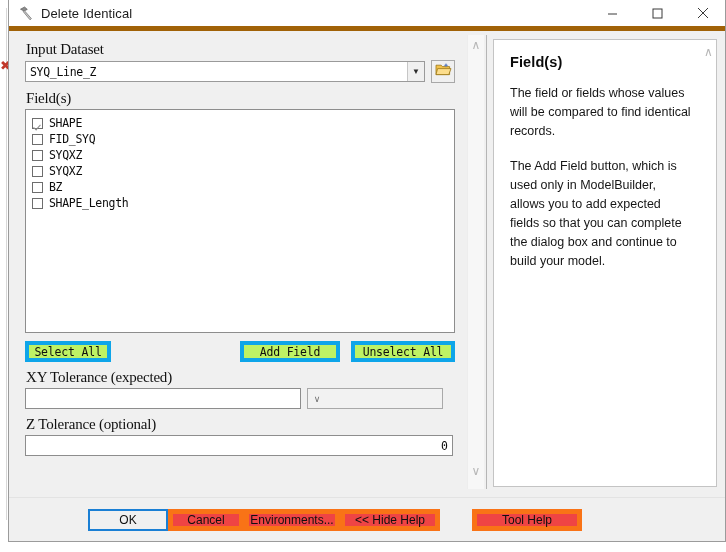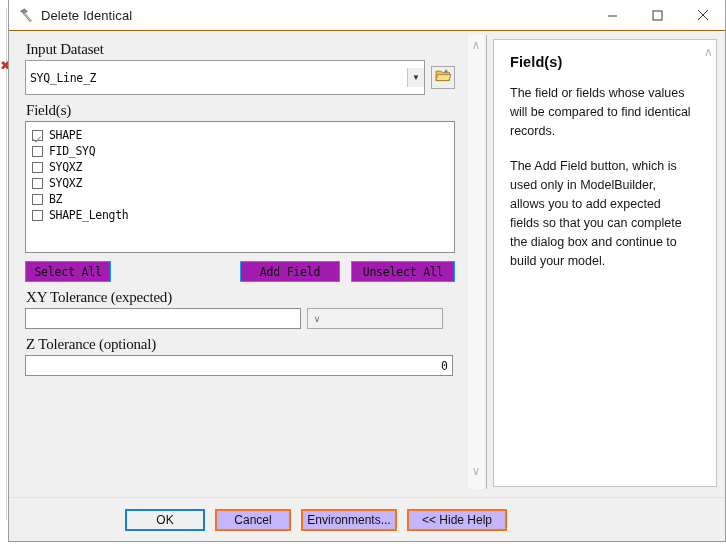--- a/index.html
+++ b/index.html
@@ -63,21 +63,21 @@
     width: 718px; height: 542px;
     background: #f0f0f0;
     border: 1px solid #9b9b9b;
     border-top: none;
     display: flex; flex-direction: column;
   }
   #titlebar {
     height: 31px; min-height: 31px;
     background: #ffffff;
     display: flex; align-items: center;
-    border-bottom: 1px solid #a16207;
+    border-bottom: 5px solid #a16207;
   }
   .title-icon {
     width: 28px; display: flex; align-items: center; justify-content: center;
     padding-left: 6px;
   }
   .title-text {
     font-size: 13px; color: #1b1b1b; flex: 1;
     padding-left: 4px; letter-spacing: .1px;
   }
   .wincontrols { display: flex; height: 31px; }
@@ -113,21 +113,21 @@
     width: 1px; background: #b5b5b5; margin: 4px 0 8px 0;
   }
 
   label.fld {
     display: block; font-family: Liberation Serif, serif;
     font-size: 15px; color: #101010; margin: 0 0 2px 1px; letter-spacing: -.2px;
   }
 
   .combo-row { display: flex; align-items: center; gap: 6px; }
   .combo {
-    flex: 1; height: 35px; background: #fff;
+    flex: 1; height: 21px; background: #fff;
     border: 1px solid #9a9a9a;
     display: flex; align-items: center;
     position: relative;
   }
   .combo .val {
     flex: 1; font-family: "DejaVu Sans Mono", monospace;
     font-size: 11.5px; color: #0a0a0a; padding-left: 4px; letter-spacing: -.3px;
   }
   .combo .caret {
     width: 17px; height: 19px; background: #f0f0f0;
@@ -136,21 +136,21 @@
     font-size: 8px; color: #2b2b2b;
   }
   .browse-btn {
     width: 24px; height: 23px; background: #f0f0f0;
     border: 1px solid #a8a8a8;
     display: flex; align-items: center; justify-content: center;
   }
 
   
   .listbox {
-    height: 132px; background: #fff;
+    height: 224px; background: #fff;
     border: 1px solid #8d8d8d;
     margin-top: 1px; padding: 5px 12px 0 6px;
     overflow: hidden;
   }
   .lrow { display: flex; align-items: center; height: 16px; gap: 6px; }
   .cbx {
     width: 11px; height: 11px; border: 1px solid #6d6d6d; background: #fff;
     position: relative; flex: none;
   }
   .cbx.on::after {
@@ -160,21 +160,21 @@
     transform: rotate(42deg);
   }
   .lname {
     font-family: "DejaVu Sans Mono", monospace;
     font-size: 11.5px; color: #0c0c0c; letter-spacing: -.3px;
   }
 
   
   .btnrow { display: flex; align-items: center; margin-top: 8px; }
   .btn {
-    background: #a21caf; border: 1px solid #0ea5e9;
+    background: #bef264; border: 4px solid #0ea5e9;
     font-family: "DejaVu Sans Mono", monospace;
     font-size: 11.5px; color: #0f0f0f;
     height: 21px; display: flex; align-items: center; justify-content: center;
     letter-spacing: -.2px;
   }
   .btn-selall { width: 86px; }
   .btn-unselall { width: 104px; margin-left: 11px; }
   .btn-addfield { width: 100px; margin-left: auto; }
 
   .tolrow { display: flex; align-items: center; gap: 6px; }
@@ -222,26 +222,26 @@
   }
   #help-scroll {
     width: 15px; display: flex; flex-direction: column;
     align-items: center; padding-top: 6px;
   }
 
   
   #footer {
     height: 44px; min-height: 44px;
     display: flex; align-items: center;
-    padding-left: 116px; gap: 10px;
+    padding-left: 79px; gap: 0;
     background: #f0f0f0;
     border-top: 1px solid #e3e3e3;
   }
   .fbtn {
-    height: 22px; background: #c4b5fd; border: 2px solid #f97316;
+    height: 22px; background: #ef4444; border: 5px solid #f97316;
     display: flex; align-items: center; justify-content: center;
     font-size: 12px; color: #101010;
   }
   .fbtn.primary {
     border: 2px solid #1a7fd4; background: #f0f0f0;
   }
   .w-ok { width: 80px; }
   .w-cancel { width: 76px; }
   .w-env { width: 96px; }
   .w-hide { width: 100px; }
@@ -389,15 +389,16 @@
       </div>
     </div>
 
   </div>
 
   <div id="footer">
     <div class="fbtn primary w-ok">OK</div>
     <div class="fbtn w-cancel">Cancel</div>
     <div class="fbtn w-env">Environments...</div>
     <div class="fbtn w-hide">&lt;&lt; Hide Help</div>
+    <div class="fbtn w-toolhelp">Tool Help</div>
   </div>
 
 </div>
 
 </body></html>

